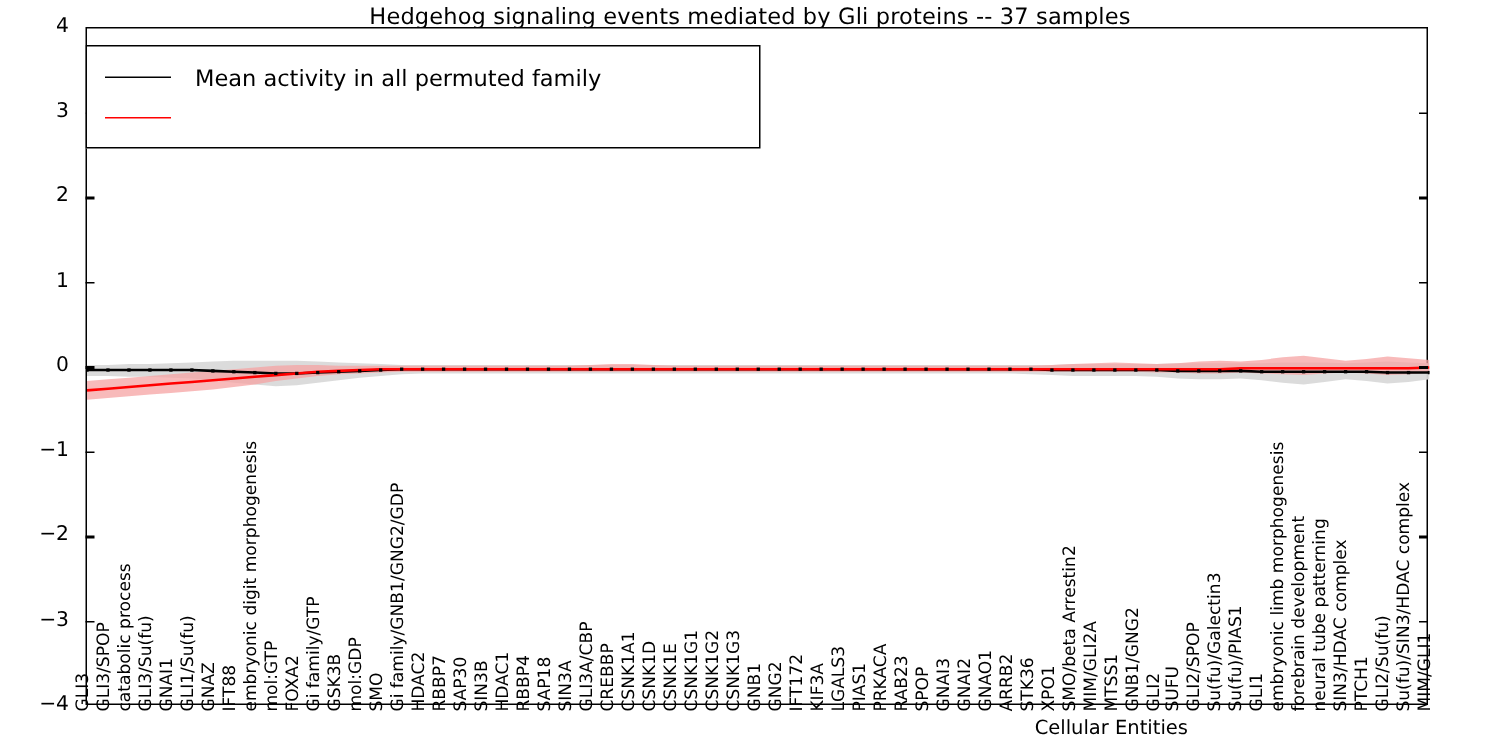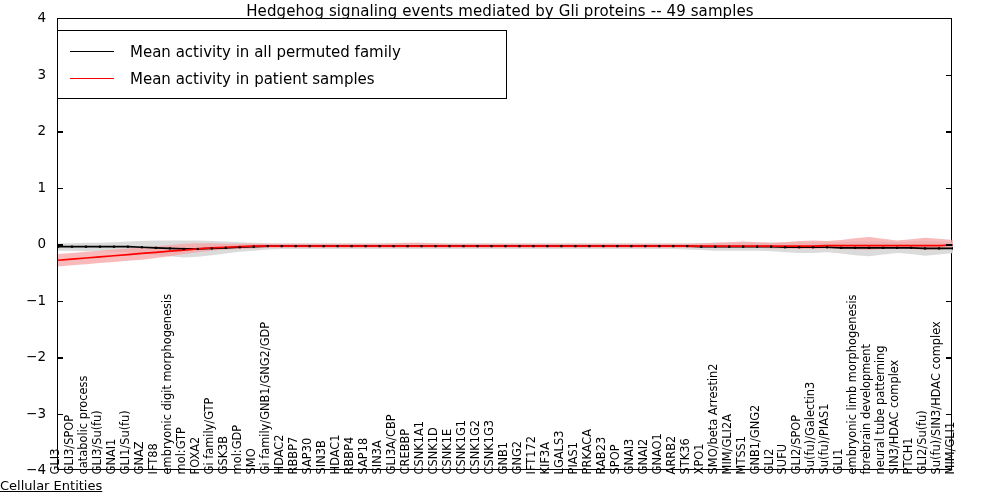--- a/index.html
+++ b/index.html
@@ -19,22 +19,22 @@
   #svg-layer{position:absolute;left:0;top:0;width:895px;height:452px;}
   .ytick-label{
     position:absolute;right:0;width:46px;text-align:right;
     font-size:13.5px;color:#000;transform:translateY(-9px);
   }
   .ytick-mark{position:absolute;left:57px;width:6px;height:1.6px;background:#000;}
   .ytick-mark.r{left:946px;}
 
   
   #xlabel{
-    position:absolute;left:0;top:478px;width:792px;text-align:left;
-    font-size:13px;color:#000;text-decoration:underline;
+    position:absolute;left:0;top:478px;width:792px;text-align:right;
+    font-size:13px;color:#000;
   }
   #xticklabels{position:absolute;left:0;top:0;width:1000px;height:500px;}
   .xtick-label{
     position:absolute;bottom:0;font-size:11.4px;color:#000;white-space:nowrap;
     transform-origin:left bottom;transform:rotate(-90deg);
     line-height:11.4px;
   }
 
   
   #legend{
@@ -45,21 +45,21 @@
   .legend-row{display:flex;align-items:center;height:27px;}
   .legend-swatch{width:44px;height:0;border-top:1.7px solid #000;margin-right:16px;}
   .legend-swatch.red{border-top-color:#ff0000;}
   .legend-text{font-size:15px;color:#000;}
 </style>
 </head>
 <body>
 
 <div id="root">
 
-  <div id="chart-title">Hedgehog signaling events mediated by Gli proteins -- 49 samples</div>
+  <div id="chart-title">Hedgehog signaling events mediated by Gli proteins -- 37 samples</div>
 
   <div id="plot-frame">
     <svg id="svg-layer" viewBox="0 0 895 452" preserveAspectRatio="none">
         <path d="M0.00 224.30 L13.98 224.30 L27.97 223.74 L41.95 223.74 L55.94 223.18 L69.92 222.61 L83.91 222.04 L97.89 221.48 L111.88 221.48 L125.86 221.48 L139.84 221.48 L153.83 222.04 L167.81 222.61 L181.80 223.18 L195.78 223.74 L209.77 224.30 L223.75 224.30 L237.73 224.30 L251.72 224.30 L265.70 224.30 L279.69 224.30 L293.67 224.30 L307.66 224.30 L321.64 224.30 L335.63 224.30 L349.61 224.30 L363.59 224.30 L377.58 224.30 L391.56 224.30 L405.55 224.30 L419.53 224.30 L433.52 224.30 L447.50 224.30 L461.48 224.30 L475.47 224.30 L489.45 224.30 L503.44 224.30 L517.42 224.30 L531.41 224.30 L545.39 224.30 L559.38 224.30 L573.36 224.30 L587.34 224.30 L601.33 224.30 L615.31 224.30 L629.30 224.30 L643.28 224.30 L657.27 223.74 L671.25 223.74 L685.23 223.74 L699.22 223.74 L713.20 223.74 L727.19 223.18 L741.17 223.18 L755.16 223.18 L769.14 223.18 L783.13 223.18 L797.11 222.61 L811.09 222.61 L825.08 222.61 L839.06 223.18 L853.05 222.61 L867.03 222.04 L881.02 222.61 L895.00 223.18 L895.00 233.91 L881.02 235.60 L867.03 236.73 L853.05 235.04 L839.06 233.91 L825.08 235.60 L811.09 237.30 L797.11 236.17 L783.13 234.47 L769.14 233.34 L755.16 233.91 L741.17 233.91 L727.19 233.34 L713.20 232.22 L699.22 231.65 L685.23 231.65 L671.25 231.65 L657.27 231.65 L643.28 231.08 L629.30 230.52 L615.31 229.95 L601.33 229.95 L587.34 229.95 L573.36 229.95 L559.38 229.95 L545.39 229.95 L531.41 229.95 L517.42 229.95 L503.44 229.95 L489.45 229.95 L475.47 229.95 L461.48 229.95 L447.50 229.95 L433.52 229.95 L419.53 229.95 L405.55 229.95 L391.56 229.95 L377.58 229.95 L363.59 229.95 L349.61 229.95 L335.63 229.95 L321.64 229.95 L307.66 229.95 L293.67 229.95 L279.69 229.95 L265.70 229.95 L251.72 229.95 L237.73 229.95 L223.75 229.95 L209.77 230.52 L195.78 231.65 L181.80 232.78 L167.81 234.47 L153.83 236.17 L139.84 237.87 L125.86 238.43 L111.88 237.30 L97.89 236.17 L83.91 234.47 L69.92 233.34 L55.94 232.78 L41.95 232.22 L27.97 232.22 L13.98 231.65 L0.00 231.65 Z" fill="#d9d9d9" fill-opacity="0.95" stroke="none"></path>
         <path d="M0.00 235.04 L13.98 233.91 L27.97 232.78 L41.95 231.65 L55.94 230.52 L69.92 229.39 L83.91 228.26 L97.89 227.13 L111.88 226.00 L125.86 224.87 L139.84 224.30 L153.83 224.30 L167.81 224.87 L181.80 224.87 L195.78 224.87 L209.77 224.87 L223.75 224.87 L237.73 224.87 L251.72 224.87 L265.70 224.87 L279.69 224.87 L293.67 224.87 L307.66 224.87 L321.64 224.87 L335.63 224.30 L349.61 223.74 L363.59 223.74 L377.58 224.30 L391.56 224.87 L405.55 224.87 L419.53 224.87 L433.52 224.87 L447.50 224.87 L461.48 224.87 L475.47 224.87 L489.45 224.87 L503.44 224.87 L517.42 224.87 L531.41 224.87 L545.39 224.87 L559.38 224.87 L573.36 224.87 L587.34 224.87 L601.33 224.87 L615.31 224.87 L629.30 224.87 L643.28 224.30 L657.27 223.74 L671.25 223.18 L685.23 222.61 L699.22 223.18 L713.20 223.74 L727.19 223.18 L741.17 222.04 L755.16 221.48 L769.14 222.04 L783.13 220.92 L797.11 219.22 L811.09 218.09 L825.08 219.78 L839.06 221.48 L853.05 220.35 L867.03 218.66 L881.02 219.78 L895.00 220.92 L895.00 229.39 L881.02 230.52 L867.03 231.08 L853.05 229.95 L839.06 229.39 L825.08 229.95 L811.09 231.08 L797.11 230.52 L783.13 229.95 L769.14 229.39 L755.16 229.95 L741.17 229.95 L727.19 229.39 L713.20 229.39 L699.22 228.82 L685.23 228.82 L671.25 228.82 L657.27 228.82 L643.28 228.82 L629.30 228.82 L615.31 228.82 L601.33 228.82 L587.34 228.82 L573.36 228.82 L559.38 228.82 L545.39 228.82 L531.41 228.82 L517.42 228.82 L503.44 228.82 L489.45 228.82 L475.47 228.82 L461.48 228.82 L447.50 228.82 L433.52 228.82 L419.53 228.82 L405.55 228.82 L391.56 228.82 L377.58 228.82 L363.59 228.82 L349.61 228.82 L335.63 228.82 L321.64 228.82 L307.66 228.82 L293.67 228.82 L279.69 228.82 L265.70 228.82 L251.72 228.82 L237.73 228.82 L223.75 228.82 L209.77 228.82 L195.78 229.39 L181.80 229.95 L167.81 230.52 L153.83 231.65 L139.84 233.34 L125.86 235.04 L111.88 237.30 L97.89 239.00 L83.91 240.69 L69.92 241.82 L55.94 242.95 L41.95 244.08 L27.97 245.21 L13.98 246.34 L0.00 247.47 Z" fill="#f5a3a3" fill-opacity="0.75" stroke="none"></path>
         <path d="M0.00 227.69 L13.98 227.69 L27.97 227.69 L41.95 227.69 L55.94 227.69 L69.92 227.69 L83.91 228.26 L97.89 228.82 L111.88 229.39 L125.86 229.95 L139.84 229.95 L153.83 229.39 L167.81 228.82 L181.80 228.26 L195.78 227.69 L209.77 227.13 L223.75 227.13 L237.73 227.13 L251.72 227.13 L265.70 227.13 L279.69 227.13 L293.67 227.13 L307.66 227.13 L321.64 227.13 L335.63 227.13 L349.61 227.13 L363.59 227.13 L377.58 227.13 L391.56 227.13 L405.55 227.13 L419.53 227.13 L433.52 227.13 L447.50 227.13 L461.48 227.13 L475.47 227.13 L489.45 227.13 L503.44 227.13 L517.42 227.13 L531.41 227.13 L545.39 227.13 L559.38 227.13 L573.36 227.13 L587.34 227.13 L601.33 227.13 L615.31 227.13 L629.30 227.13 L643.28 227.69 L657.27 227.69 L671.25 227.69 L685.23 227.69 L699.22 227.69 L713.20 227.69 L727.19 228.26 L741.17 228.26 L755.16 228.26 L769.14 228.26 L783.13 228.82 L797.11 228.82 L811.09 228.82 L825.08 228.82 L839.06 228.82 L853.05 228.82 L867.03 229.39 L881.02 229.39 L895.00 229.39 " fill="none" stroke="#000000" stroke-width="1.7"></path>
         <path d="M0.00 241.25 L13.98 240.13 L27.97 239.00 L41.95 237.87 L55.94 236.73 L69.92 235.60 L83.91 234.47 L97.89 233.34 L111.88 232.22 L125.86 231.08 L139.84 229.95 L153.83 228.82 L167.81 228.26 L181.80 227.69 L195.78 227.13 L209.77 227.13 L223.75 227.13 L237.73 227.13 L251.72 227.13 L265.70 227.13 L279.69 227.13 L293.67 227.13 L307.66 227.13 L321.64 227.13 L335.63 227.13 L349.61 227.13 L363.59 227.13 L377.58 227.13 L391.56 227.13 L405.55 227.13 L419.53 227.13 L433.52 227.13 L447.50 227.13 L461.48 227.13 L475.47 227.13 L489.45 227.13 L503.44 227.13 L517.42 227.13 L531.41 227.13 L545.39 227.13 L559.38 227.13 L573.36 227.13 L587.34 227.13 L601.33 227.13 L615.31 227.13 L629.30 227.13 L643.28 227.13 L657.27 227.13 L671.25 227.13 L685.23 227.13 L699.22 227.13 L713.20 227.13 L727.19 227.13 L741.17 227.13 L755.16 227.13 L769.14 226.56 L783.13 226.56 L797.11 226.56 L811.09 226.56 L825.08 226.56 L839.06 226.56 L853.05 226.56 L867.03 226.56 L881.02 226.56 L895.00 226.00 " fill="none" stroke="#ff0000" stroke-width="1.7"></path>
         <rect x="-1.10" y="226.59" width="2.2" height="2.2" fill="#000"></rect>
         <rect x="12.88" y="226.59" width="2.2" height="2.2" fill="#000"></rect>
         <rect x="26.87" y="226.59" width="2.2" height="2.2" fill="#000"></rect>
@@ -228,17 +228,16 @@
 
   <div id="xlabel">Cellular Entities</div>
 
   <div id="legend">
     <div class="legend-row">
       <span class="legend-swatch"></span>
       <span class="legend-text">Mean activity in all permuted family</span>
     </div>
     <div class="legend-row">
       <span class="legend-swatch red"></span>
-      <span class="legend-text">Mean activity in patient samples</span>
     </div>
   </div>
 
 </div>
 
 </body></html>

